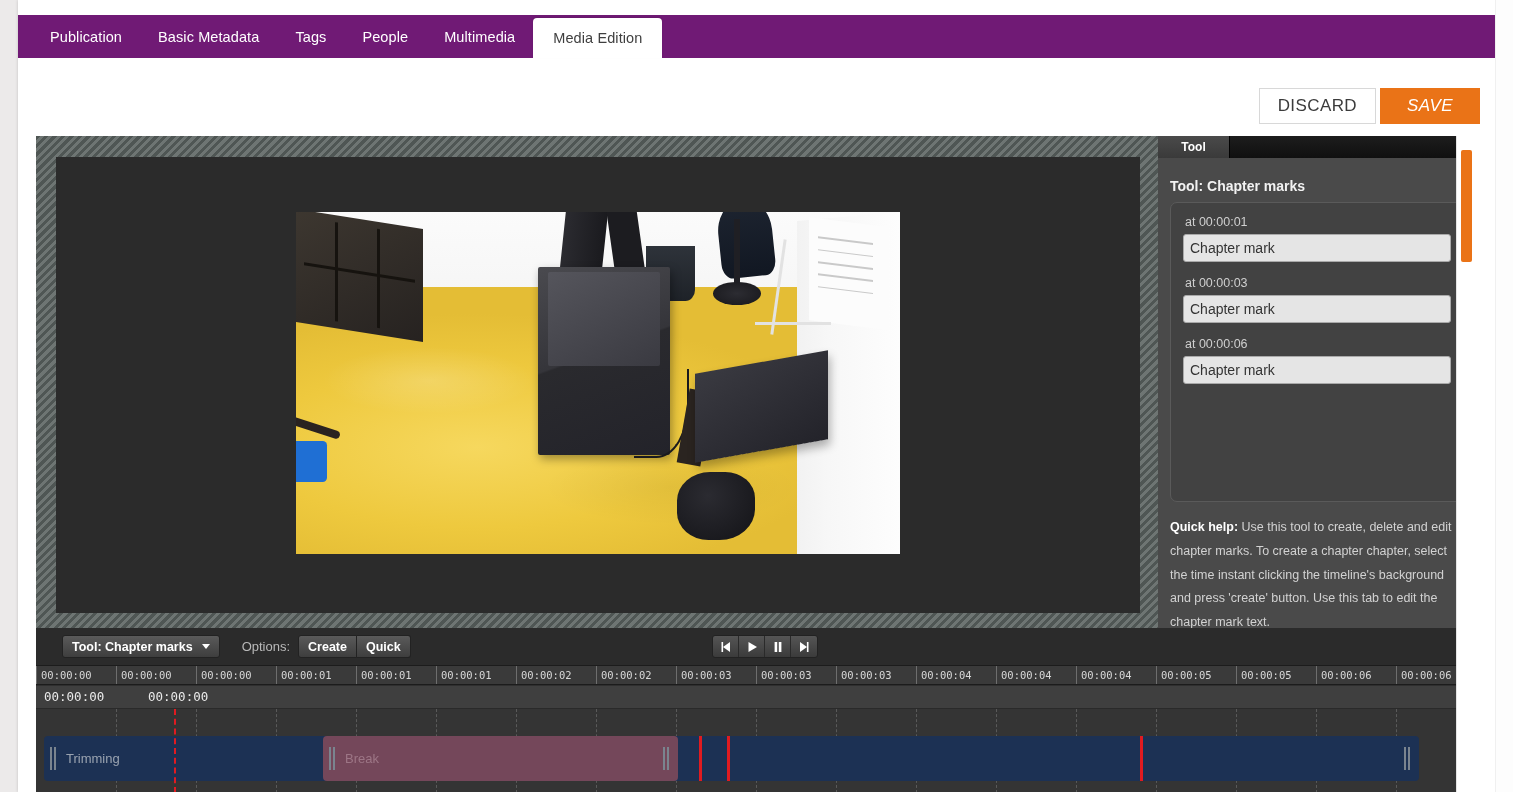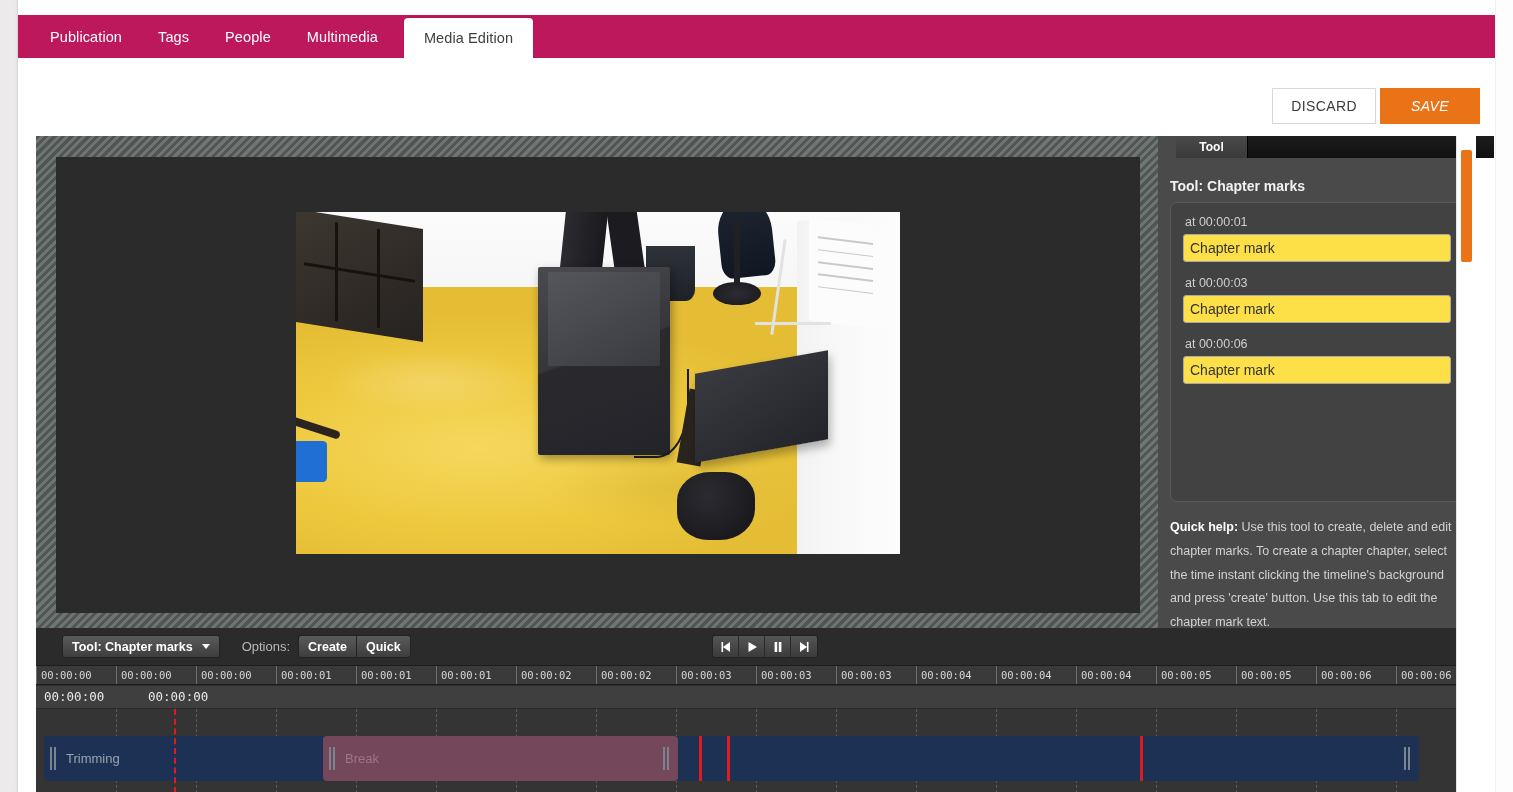--- a/index.html
+++ b/index.html
@@ -31,21 +31,21 @@
     width: 18px; height: 792px;
     background: #fdfdfd;
     border-left: 1px solid #f0f0f0;
   }
 
   
   #tabbar {
     position: absolute;
     left: 0; top: 15px;
     width: 1477px; height: 43px;
-    background: #be185d;
+    background: #701a75;
     display: flex;
     align-items: flex-end;
   }
   .tab {
     height: 43px;
     padding: 0 18px;
     display: flex;
     align-items: center;
     justify-content: center;
     color: #ffffff;
@@ -54,38 +54,37 @@
     cursor: pointer;
     white-space: nowrap;
   }
   .tab.first { margin-left: 14px; }
   .tab.active {
     background: #ffffff;
     color: #3f3f3f;
     height: 40px;
     border-top-left-radius: 4px;
     border-top-right-radius: 4px;
-    margin-left: 8px;
     padding: 12px 20px;
     box-shadow: 0 -1px 2px rgba(0,0,0,.10);
   }
 
   
   #actions {
     position: absolute;
     right: 15px; top: 88px;
     display: flex;
     gap: 4px;
   }
   .btn {
     height: 36px;
     min-width: 90px;
     padding: 0 18px;
     border: none;
-    font-size: 14px;
+    font-size: 17px;
     letter-spacing: .4px;
     cursor: pointer;
     font-family: "Liberation Sans", sans-serif;
     display: flex; align-items: center; justify-content: center;
   }
   .btn-discard {
     background: #ffffff;
     color: #3b3b3b;
     border: 1px solid #d8d8d8;
   }
@@ -294,21 +293,21 @@
   }
 
   
   #tool-panel {
     position: absolute;
     left: 1122px; top: 0;
     width: 318px; height: 492px;
     background: #4a4a4a;
   }
   #tool-tabstrip {
-    position: absolute; left: 18px; top: 0;
+    position: absolute; left: 0; top: 0;
     width: 100%; height: 22px;
     background: linear-gradient(to bottom, #1d1d1d, #101010);
     display: flex; align-items: stretch;
   }
   #tool-tab {
     min-width: 72px;
     padding: 0 14px;
     display: flex; align-items: center; justify-content: center;
     background: linear-gradient(to bottom, #4a4a4a, #3a3a3a);
     color: #ffffff;
@@ -344,21 +343,21 @@
     margin: 0 0 5px 2px;
   }
   .mark-input {
     display: block;
     width: 100%;
     height: 28px;
     margin: 0 0 14px 0;
     padding: 3px 6px;
     border: 1px solid #a9a9a9;
     border-radius: 3px;
-    background: #fde047;
+    background: #e5e5e5;
     color: #333333;
     font-size: 14px;
     font-family: "Liberation Sans", sans-serif;
   }
   #quick-help {
     margin-top: 14px;
     color: #d2d2d2;
     font-size: 12.5px;
     line-height: 1.9;
   }
@@ -554,20 +553,21 @@
 </style>
 </head>
 <body>
 
 <div id="page">
 
   <div id="window">
 
     <div id="tabbar">
       <div class="tab first">Publication</div>
+      <div class="tab">Basic Metadata</div>
       <div class="tab">Tags</div>
       <div class="tab">People</div>
       <div class="tab">Multimedia</div>
       <div class="tab active">Media Edition</div>
     </div>
 
     <div id="actions">
       <button class="btn btn-discard" id="btn-discard">DISCARD</button>
       <button class="btn btn-orange" id="btn-save">SAVE</button>
     </div>

